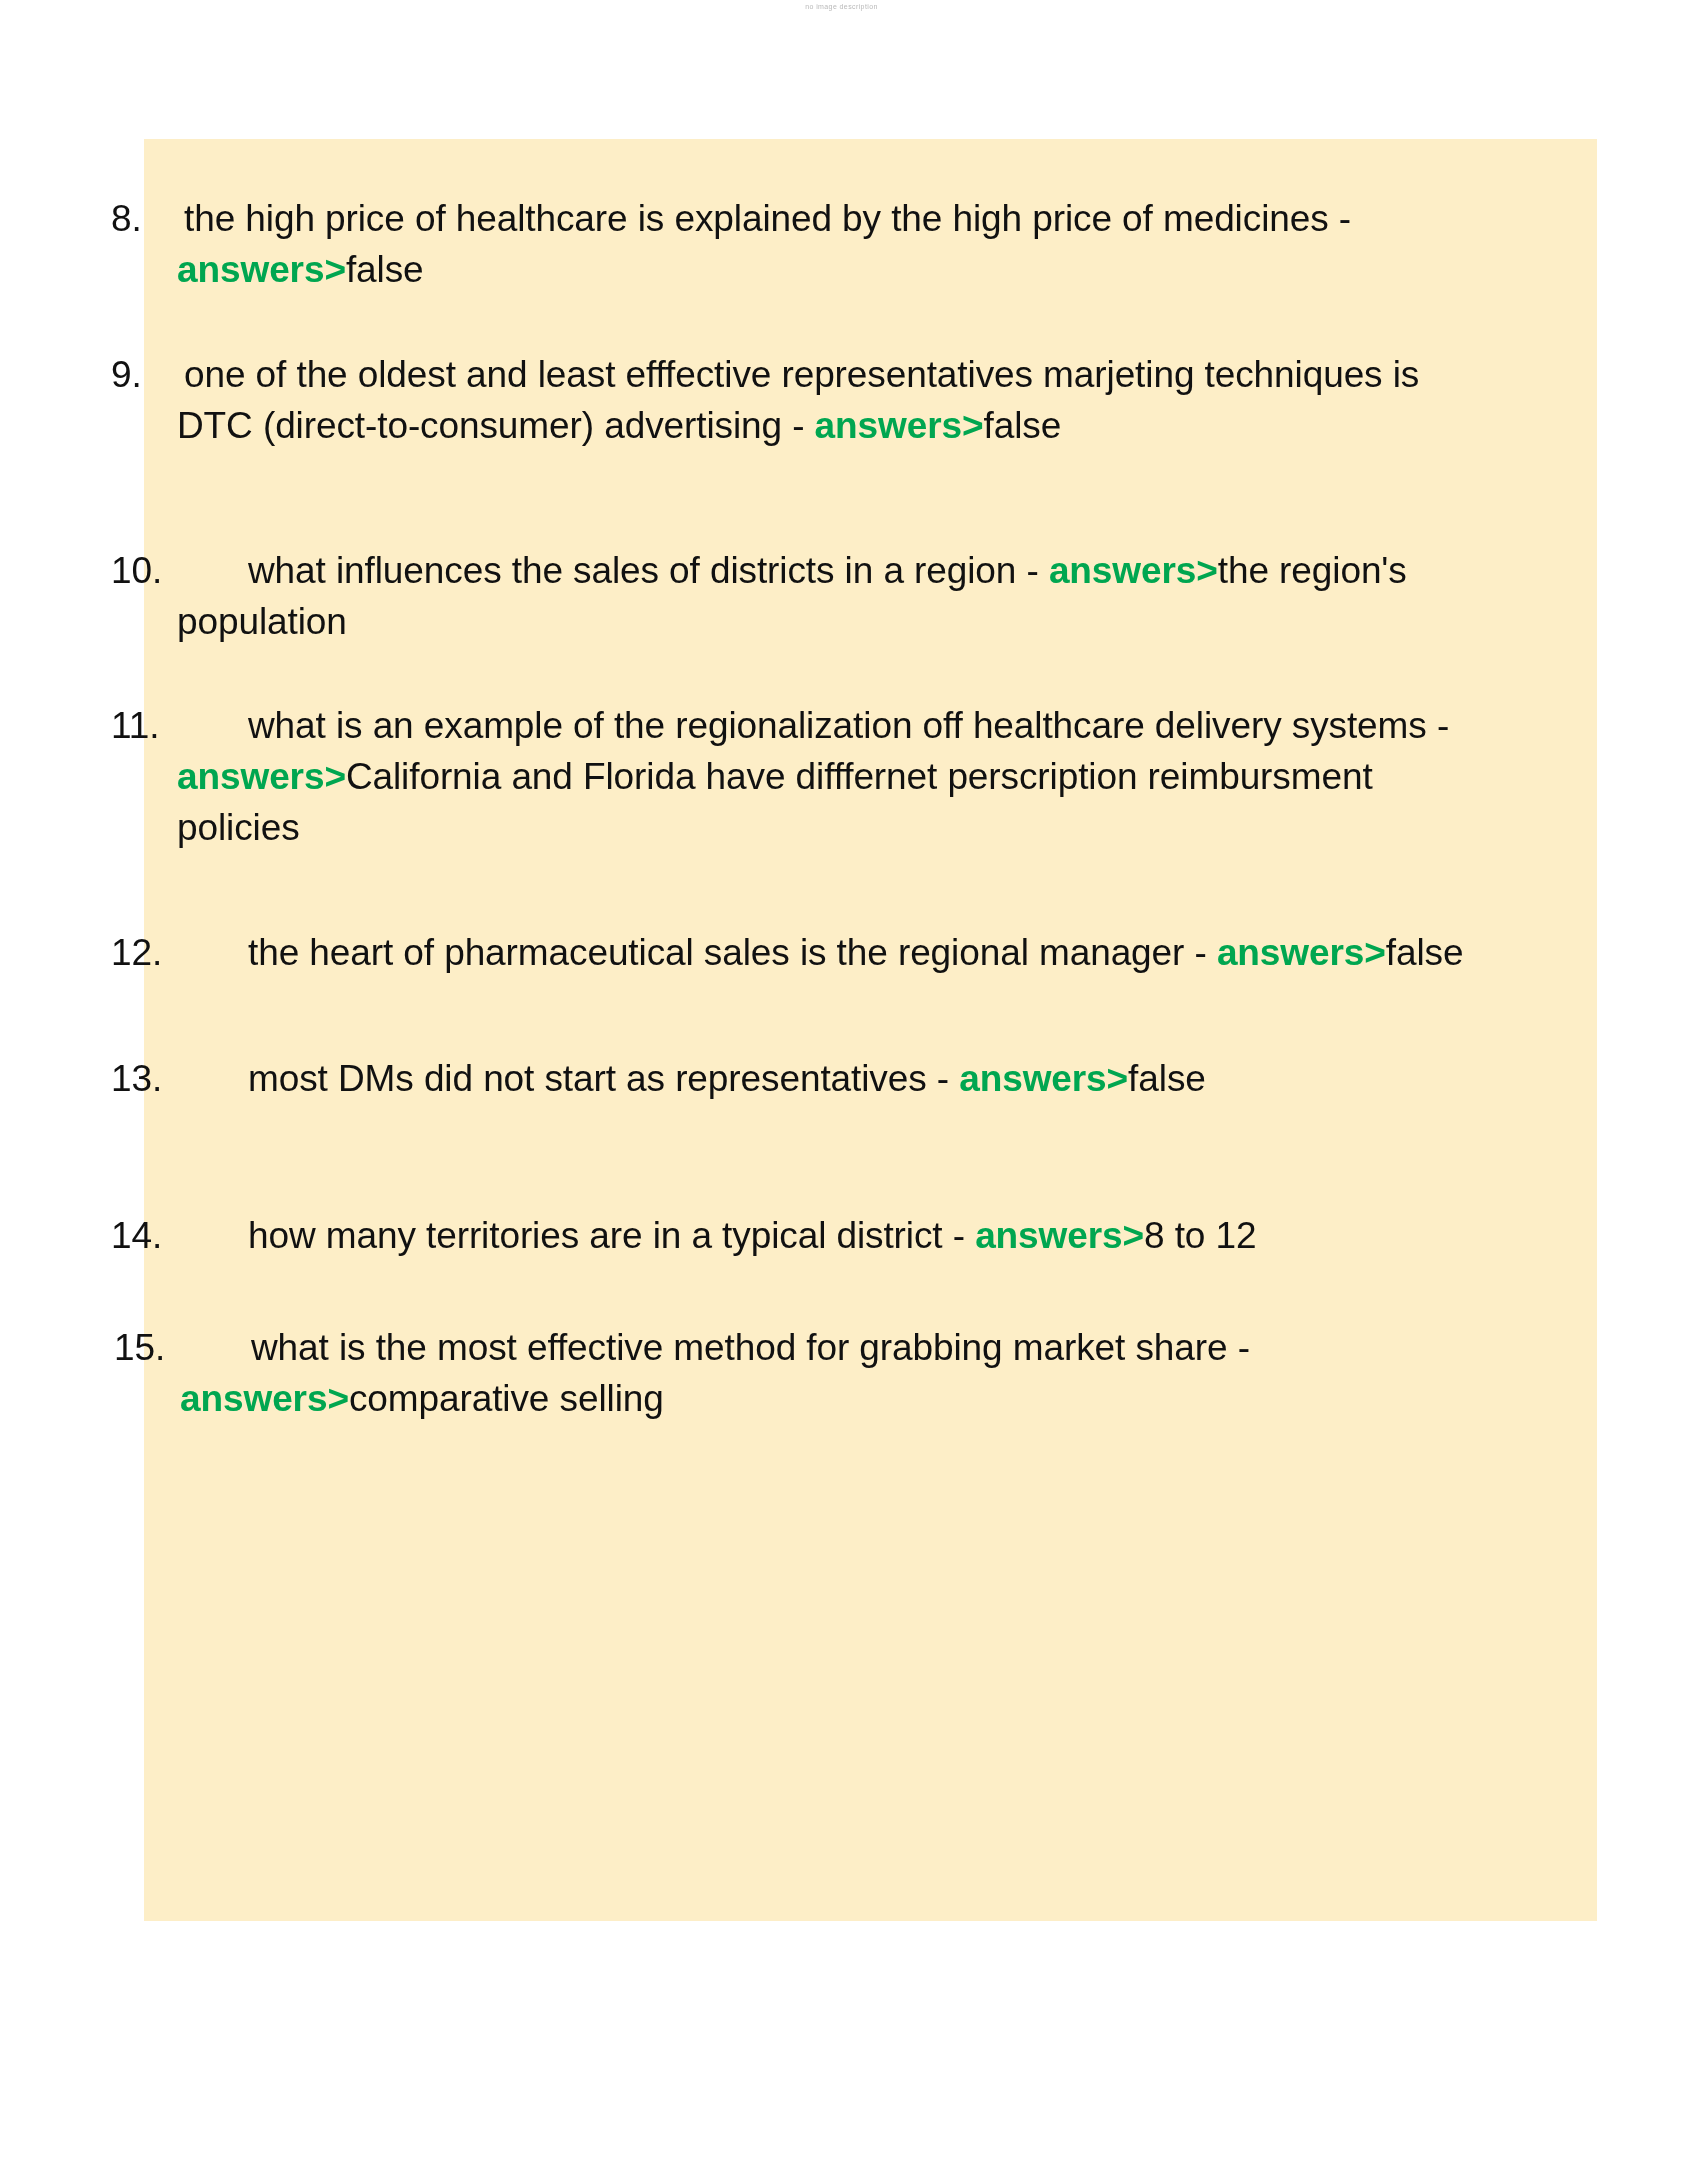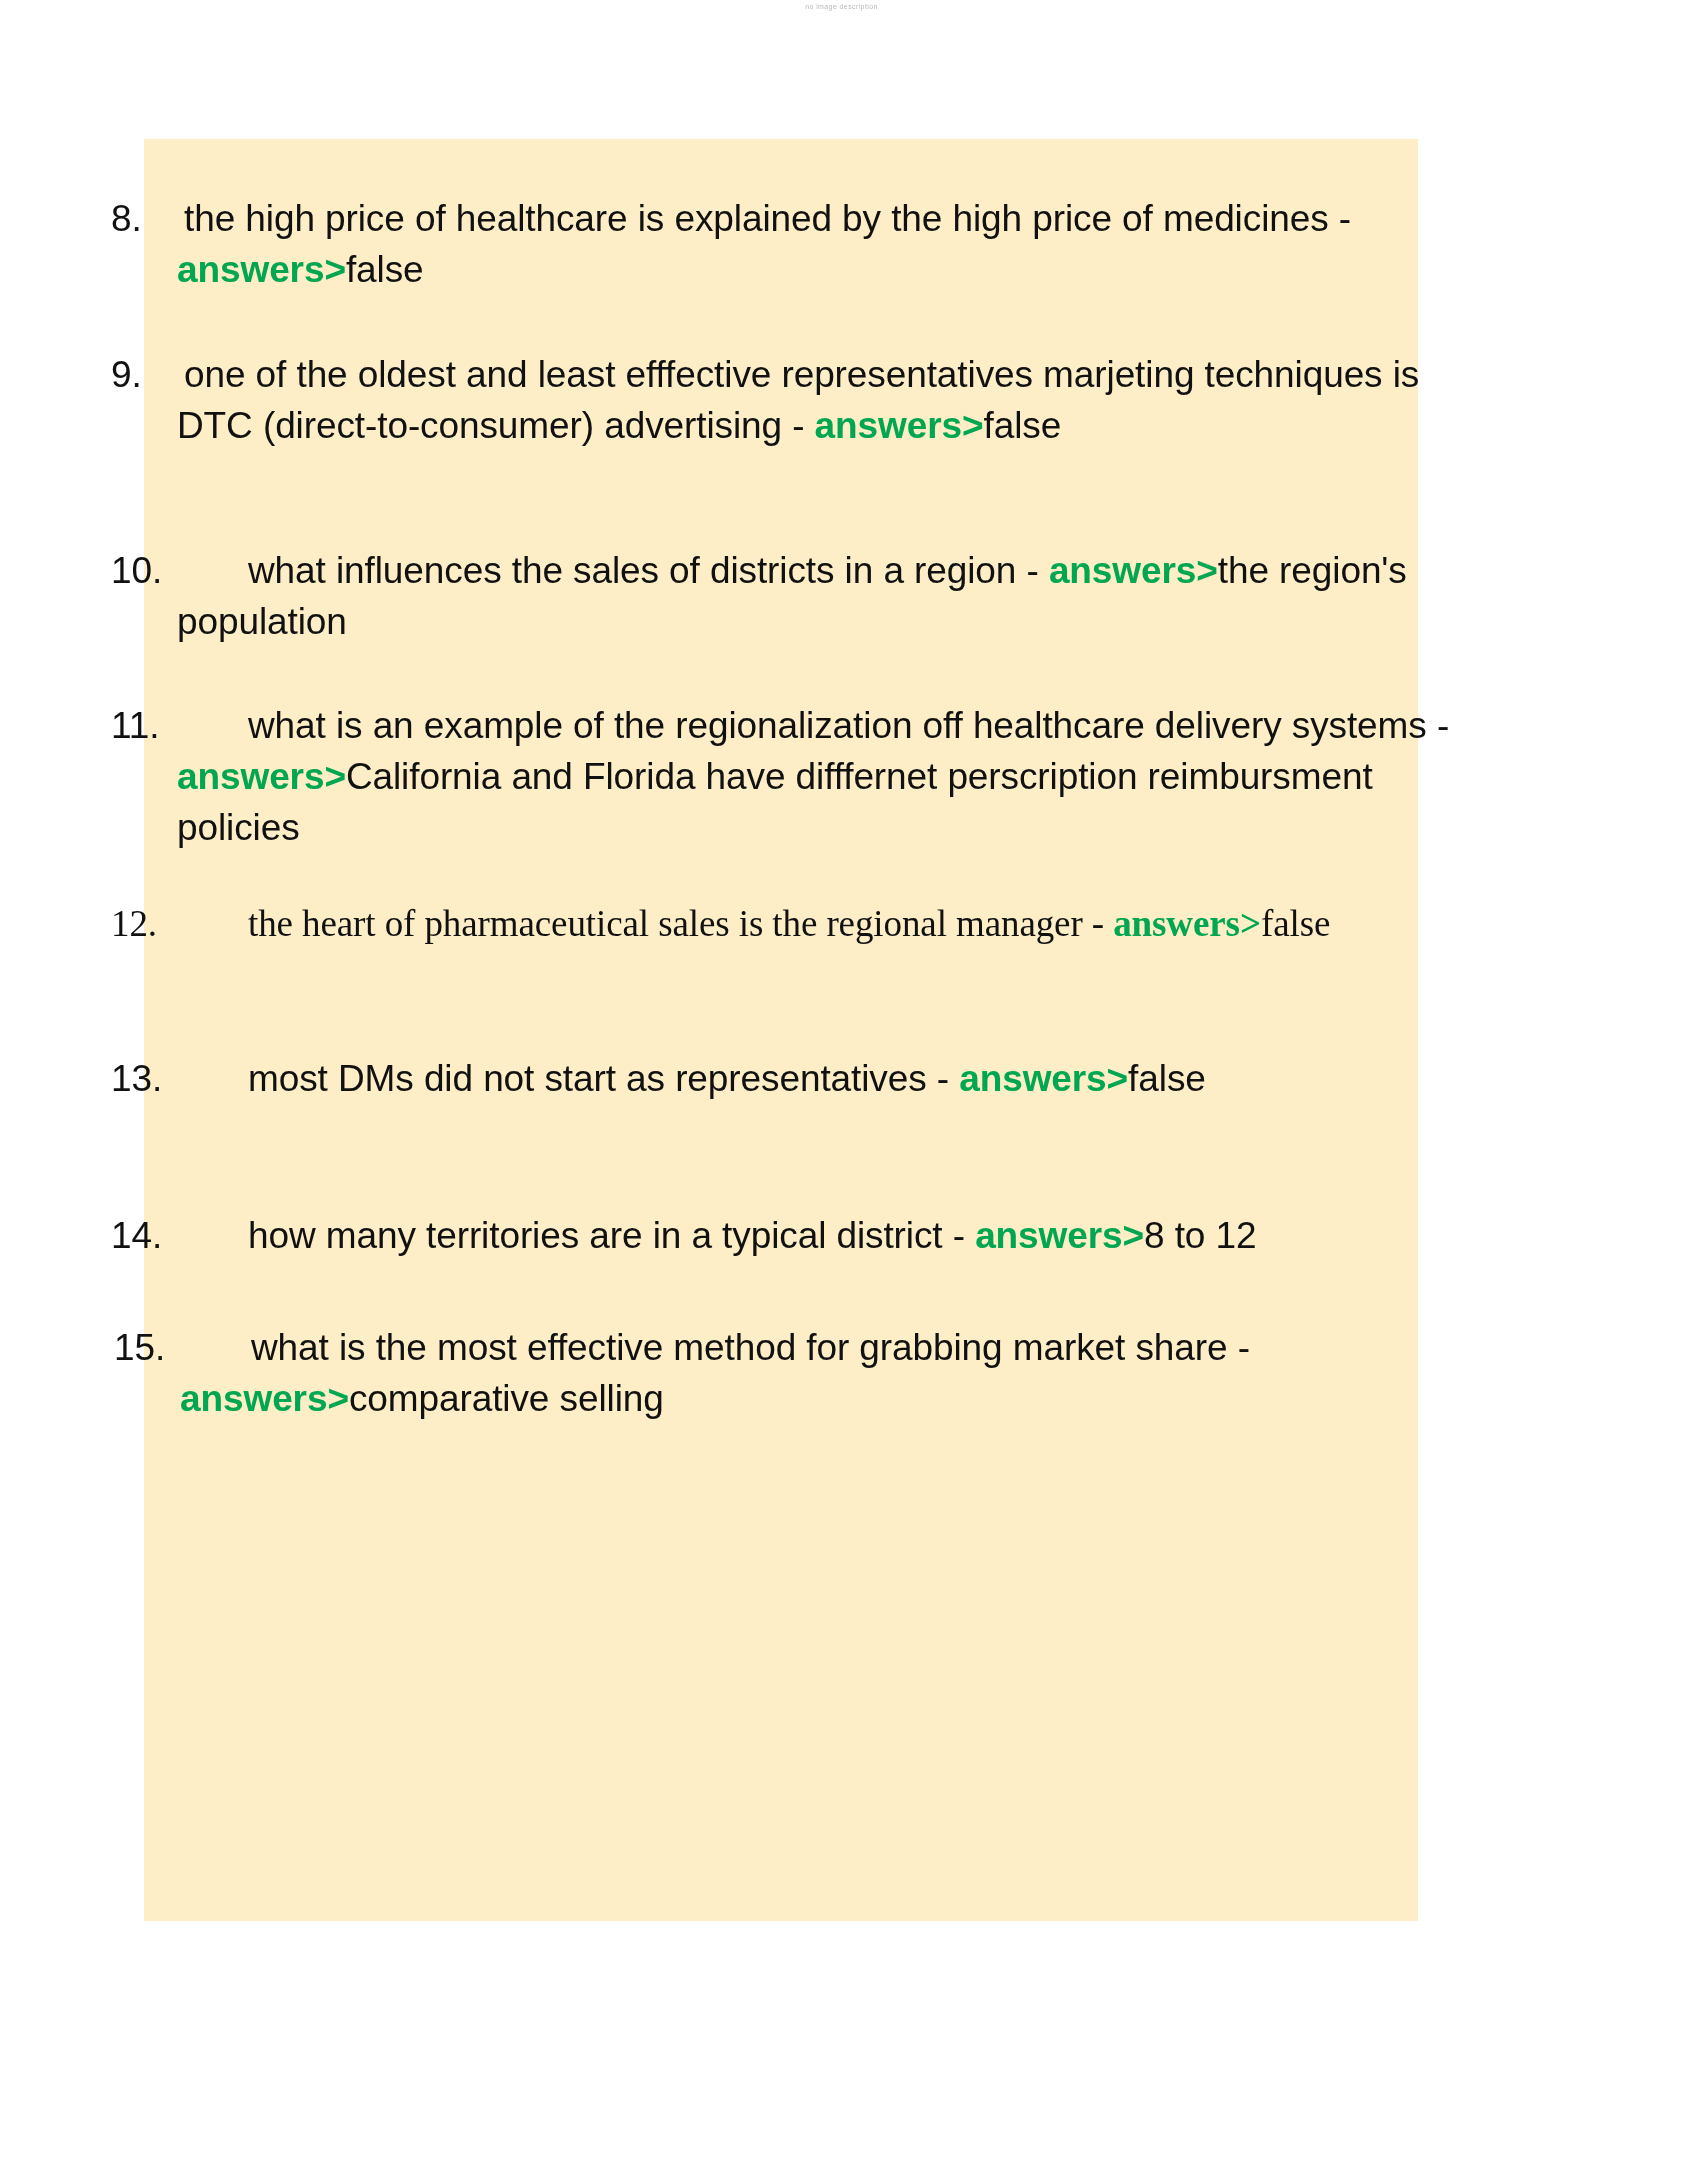--- a/index.html
+++ b/index.html
@@ -30,21 +30,21 @@
     user-select: none;
     white-space: nowrap;
     filter: blur(0.4px);
   }
 
   
   .highlight-block {
     position: absolute;
     left: 144px;
     top: 139px;
-    width: 1274px;
+    width: 1453px;
     height: 1782px;
     background: #fdeec7;
     box-sizing: border-box;
     padding: 0;
   }
 
   .qa-list {
     position: absolute;
     left: 0;
     top: 0;
@@ -101,20 +101,20 @@
 <div class="top-artifact">no image description</div>
 
 <div class="highlight-block" style="background: rgb(253, 238, 199);">
 
   <div class="qa-list">
 
   <div class="qa-item indent-narrow" style="top: 54px;"><span class="qa-num">8.</span><span class="qa-text">the high price of healthcare is explained by the high price of medicines - </span><span class="answer-tag" style="color: rgb(0, 166, 80);">answers&gt;</span><span class="answer-text">false</span></div>
       <div class="qa-item indent-narrow" style="top: 210px;"><span class="qa-num">9.</span><span class="qa-text">one of the oldest and least efffective representatives marjeting techniques is DTC (direct-to-consumer) advertising - </span><span class="answer-tag" style="color: rgb(0, 166, 80);">answers&gt;</span><span class="answer-text">false</span></div>
       <div class="qa-item indent-wide" style="top: 406px;"><span class="qa-num">10.</span><span class="qa-text">what influences the sales of districts in a region - </span><span class="answer-tag" style="color: rgb(0, 166, 80);">answers&gt;</span><span class="answer-text">the region's population</span></div>
       <div class="qa-item indent-wide" style="top: 561px;"><span class="qa-num">11.</span><span class="qa-text">what is an example of the regionalization off healthcare delivery systems - </span><span class="answer-tag" style="color: rgb(0, 166, 80);">answers&gt;</span><span class="answer-text">California and Florida have difffernet perscription reimbursment policies</span></div>
-      <div class="qa-item indent-wide" style="top: 759px; font-family: Liberation Serif, serif;"><span class="qa-num">12.</span><span class="qa-text">the heart of pharmaceutical sales is the regional manager - </span><span class="answer-tag" style="color: rgb(0, 166, 80);">answers&gt;</span><span class="answer-text">false</span></div>
+      <div class="qa-item indent-wide" style="top: 788px;"><span class="qa-num">12.</span><span class="qa-text">the heart of pharmaceutical sales is the regional manager - </span><span class="answer-tag" style="color: rgb(0, 166, 80);">answers&gt;</span><span class="answer-text">false</span></div>
       <div class="qa-item indent-wide" style="top: 914px;"><span class="qa-num">13.</span><span class="qa-text">most DMs did not start as representatives - </span><span class="answer-tag" style="color: rgb(0, 166, 80);">answers&gt;</span><span class="answer-text">false</span></div>
       <div class="qa-item indent-wide" style="top: 1028px; margin-top: 43px;"><span class="qa-num">14.</span><span class="qa-text">how many territories are in a typical district - </span><span class="answer-tag" style="color: rgb(0, 166, 80);">answers&gt;</span><span class="answer-text">8 to 12</span></div>
       <div class="qa-item indent-wide" style="top: 1183px; padding-left: 36px;"><span class="qa-num">15.</span><span class="qa-text">what is the most effective method for grabbing market share - </span><span class="answer-tag" style="color: rgb(0, 166, 80);">answers&gt;</span><span class="answer-text">comparative selling</span></div>
     </div>
 
 </div>
 
 
 </body></html>

